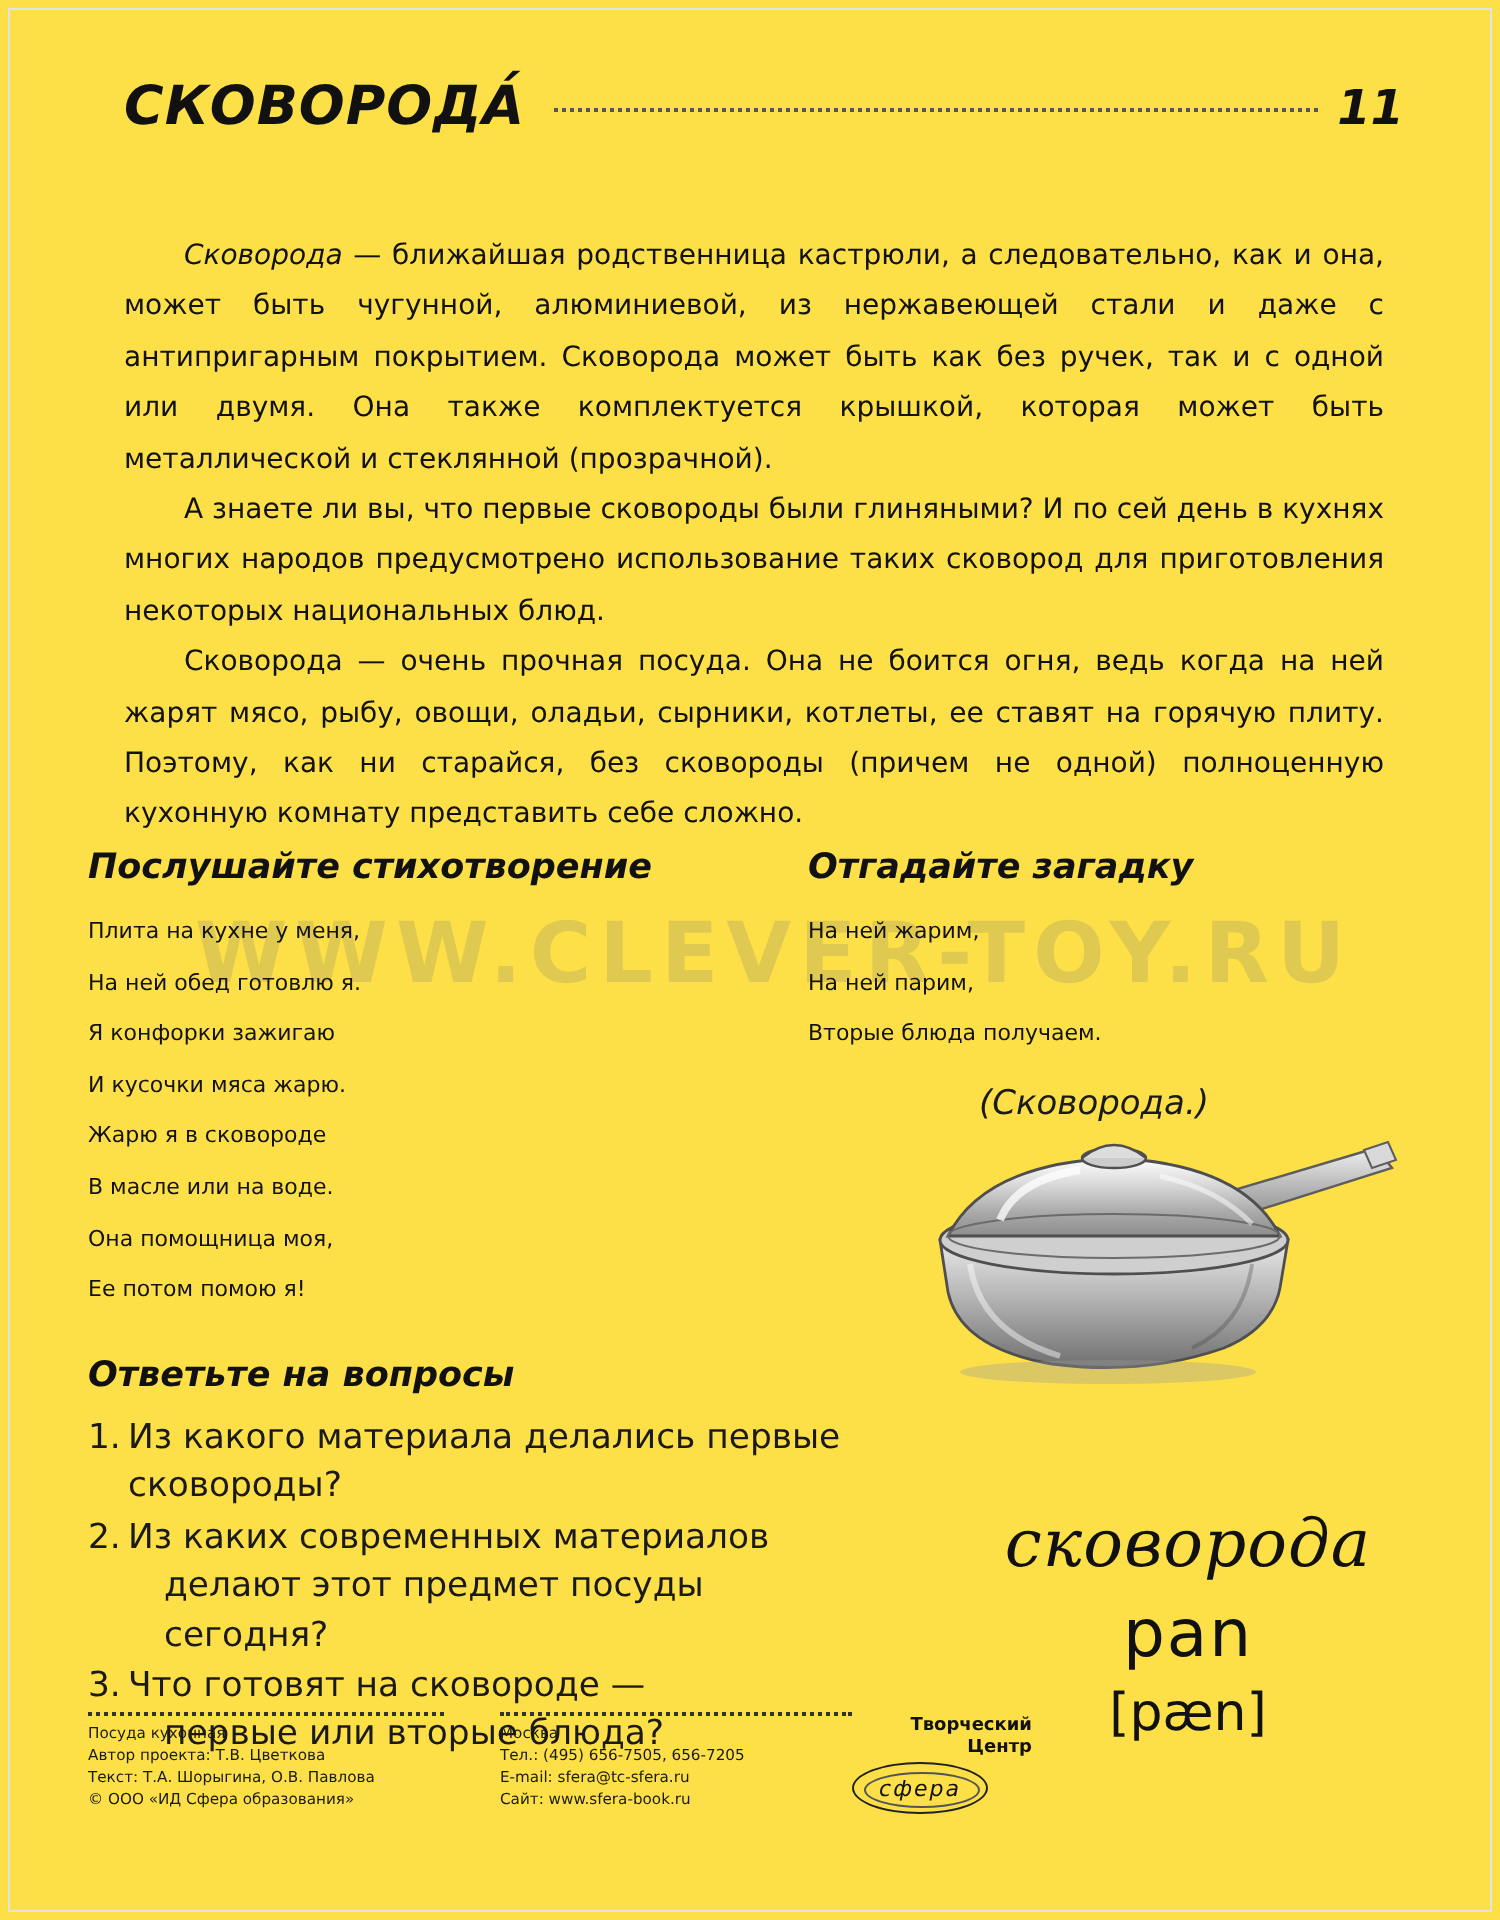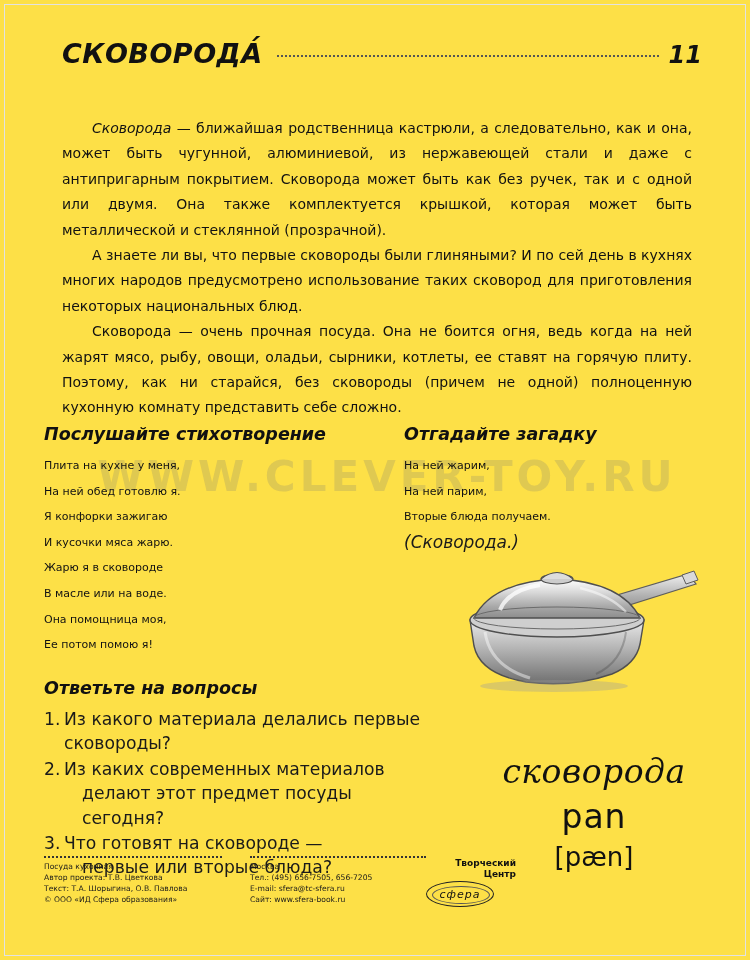--- a/index.html
+++ b/index.html
@@ -101,23 +101,23 @@
     color: #111;
   }
   .poem-line, .riddle-line {
     font-size: 11px;
     line-height: 25.6px;
     color: #121212;
   }
   .riddle-answer {
     font-style: italic;
     font-size: 17px;
-    text-align: left;
+    text-align: center;
     padding-right: 14px;
-    margin-top: 2px;
+    margin-top: 12px;
   }
 
   
   .questions {
     position: absolute;
     left: 44px;
     top: 678px;
     width: 380px;
   }
   .q-row {

